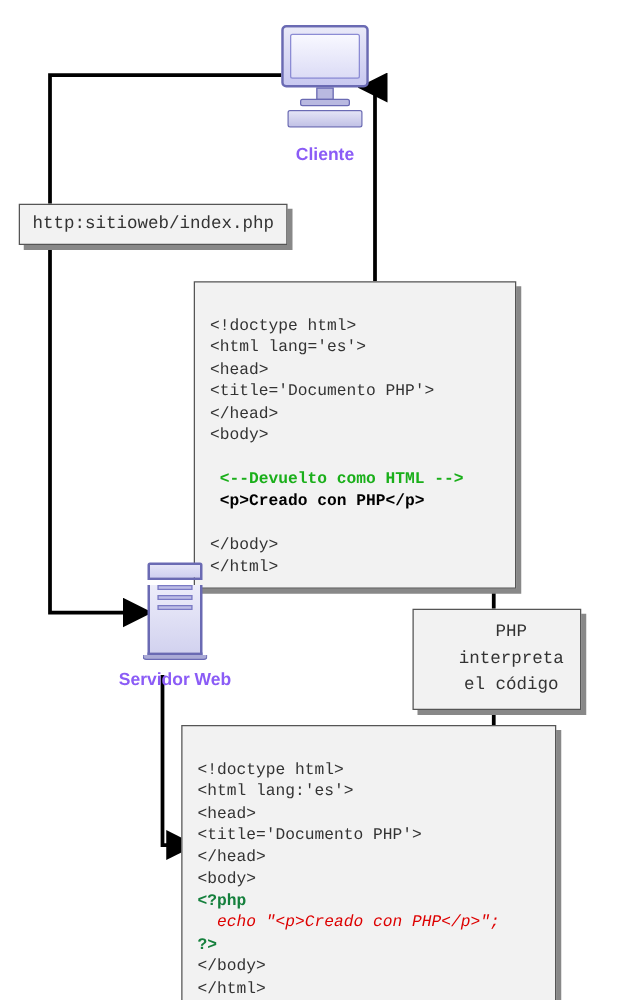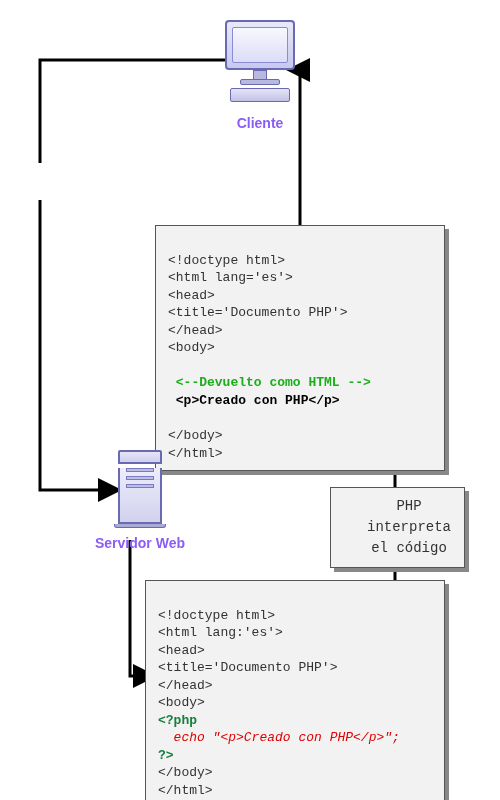--- a/index.html
+++ b/index.html
@@ -82,22 +82,25 @@
   </svg>
 
   <div class="computer" style="left:220px; top:20px;">
     <div class="monitor"></div>
     <div class="stand"></div>
     <div class="base"></div>
     <div class="keyboard"></div>
   </div>
   <div class="label" style="left:210px; top:115px; width:100px;">Cliente</div>
 
+  <div class="box" style="left:15px; top:163px; font-size:14px; padding:6px 10px;">
+    <span class="code">http:sitioweb/index.php</span>
+  </div>
 
-  <div class="box code" style="left:155px; top:225px; width:290px;">
+  <div class="box code" style="left:155px; top:225px; width:258px;">
 <span>&lt;!doctype html&gt;</span>
 <span>&lt;html lang='es'&gt;</span>
 <span>&lt;head&gt;</span>
 <span>&lt;title='Documento PHP'&gt;</span>
 <span>&lt;/head&gt;</span>
 <span>&lt;body&gt;</span>
 
  <span class="green">&lt;--Devuelto como HTML --&gt;</span>
  <span class="bold">&lt;p&gt;Creado con PHP&lt;/p&gt;</span>
 

